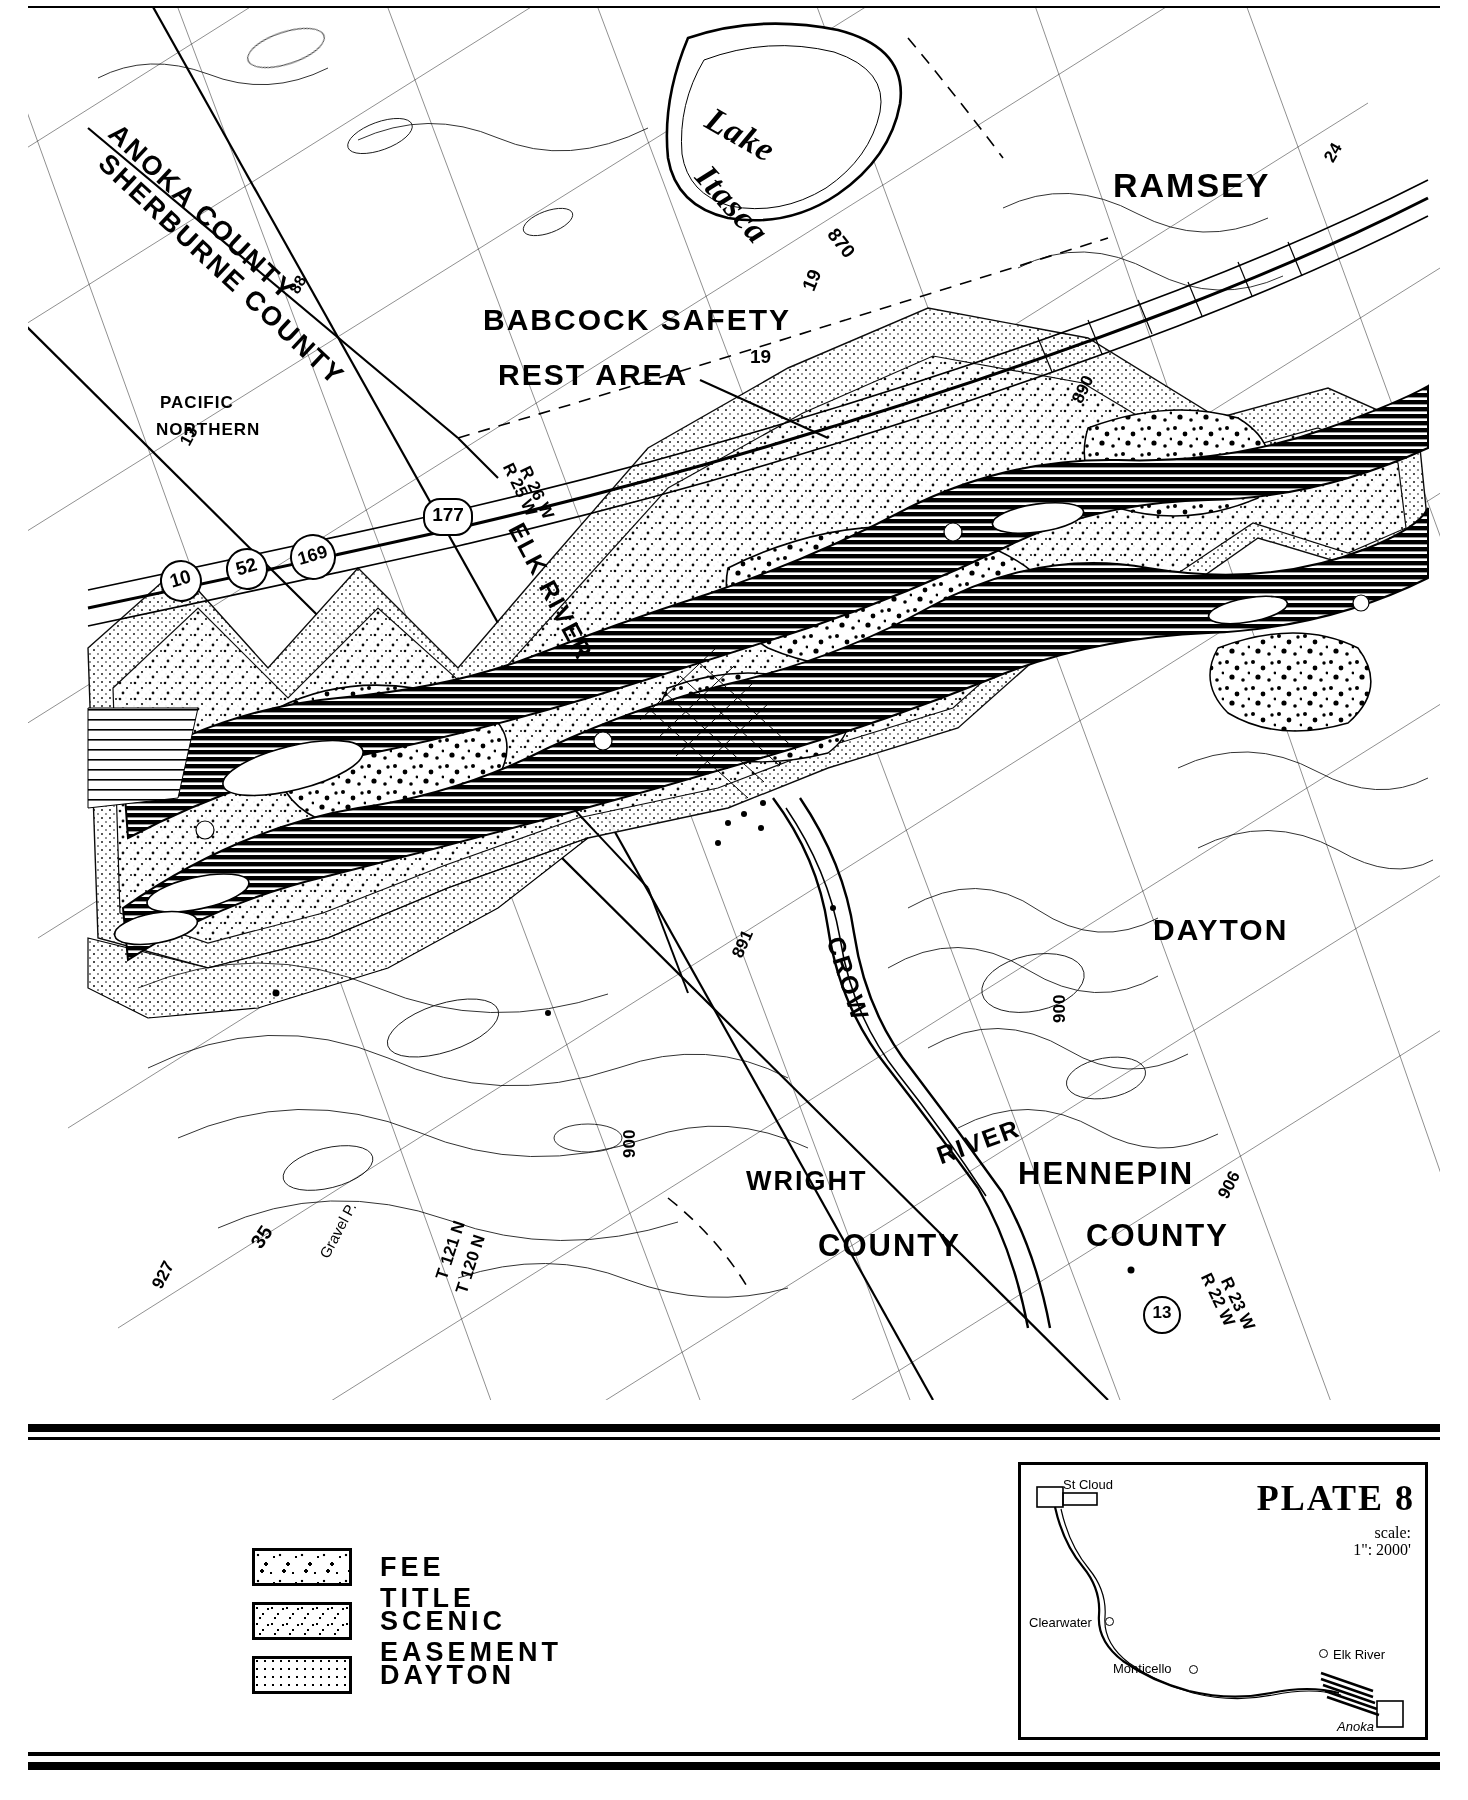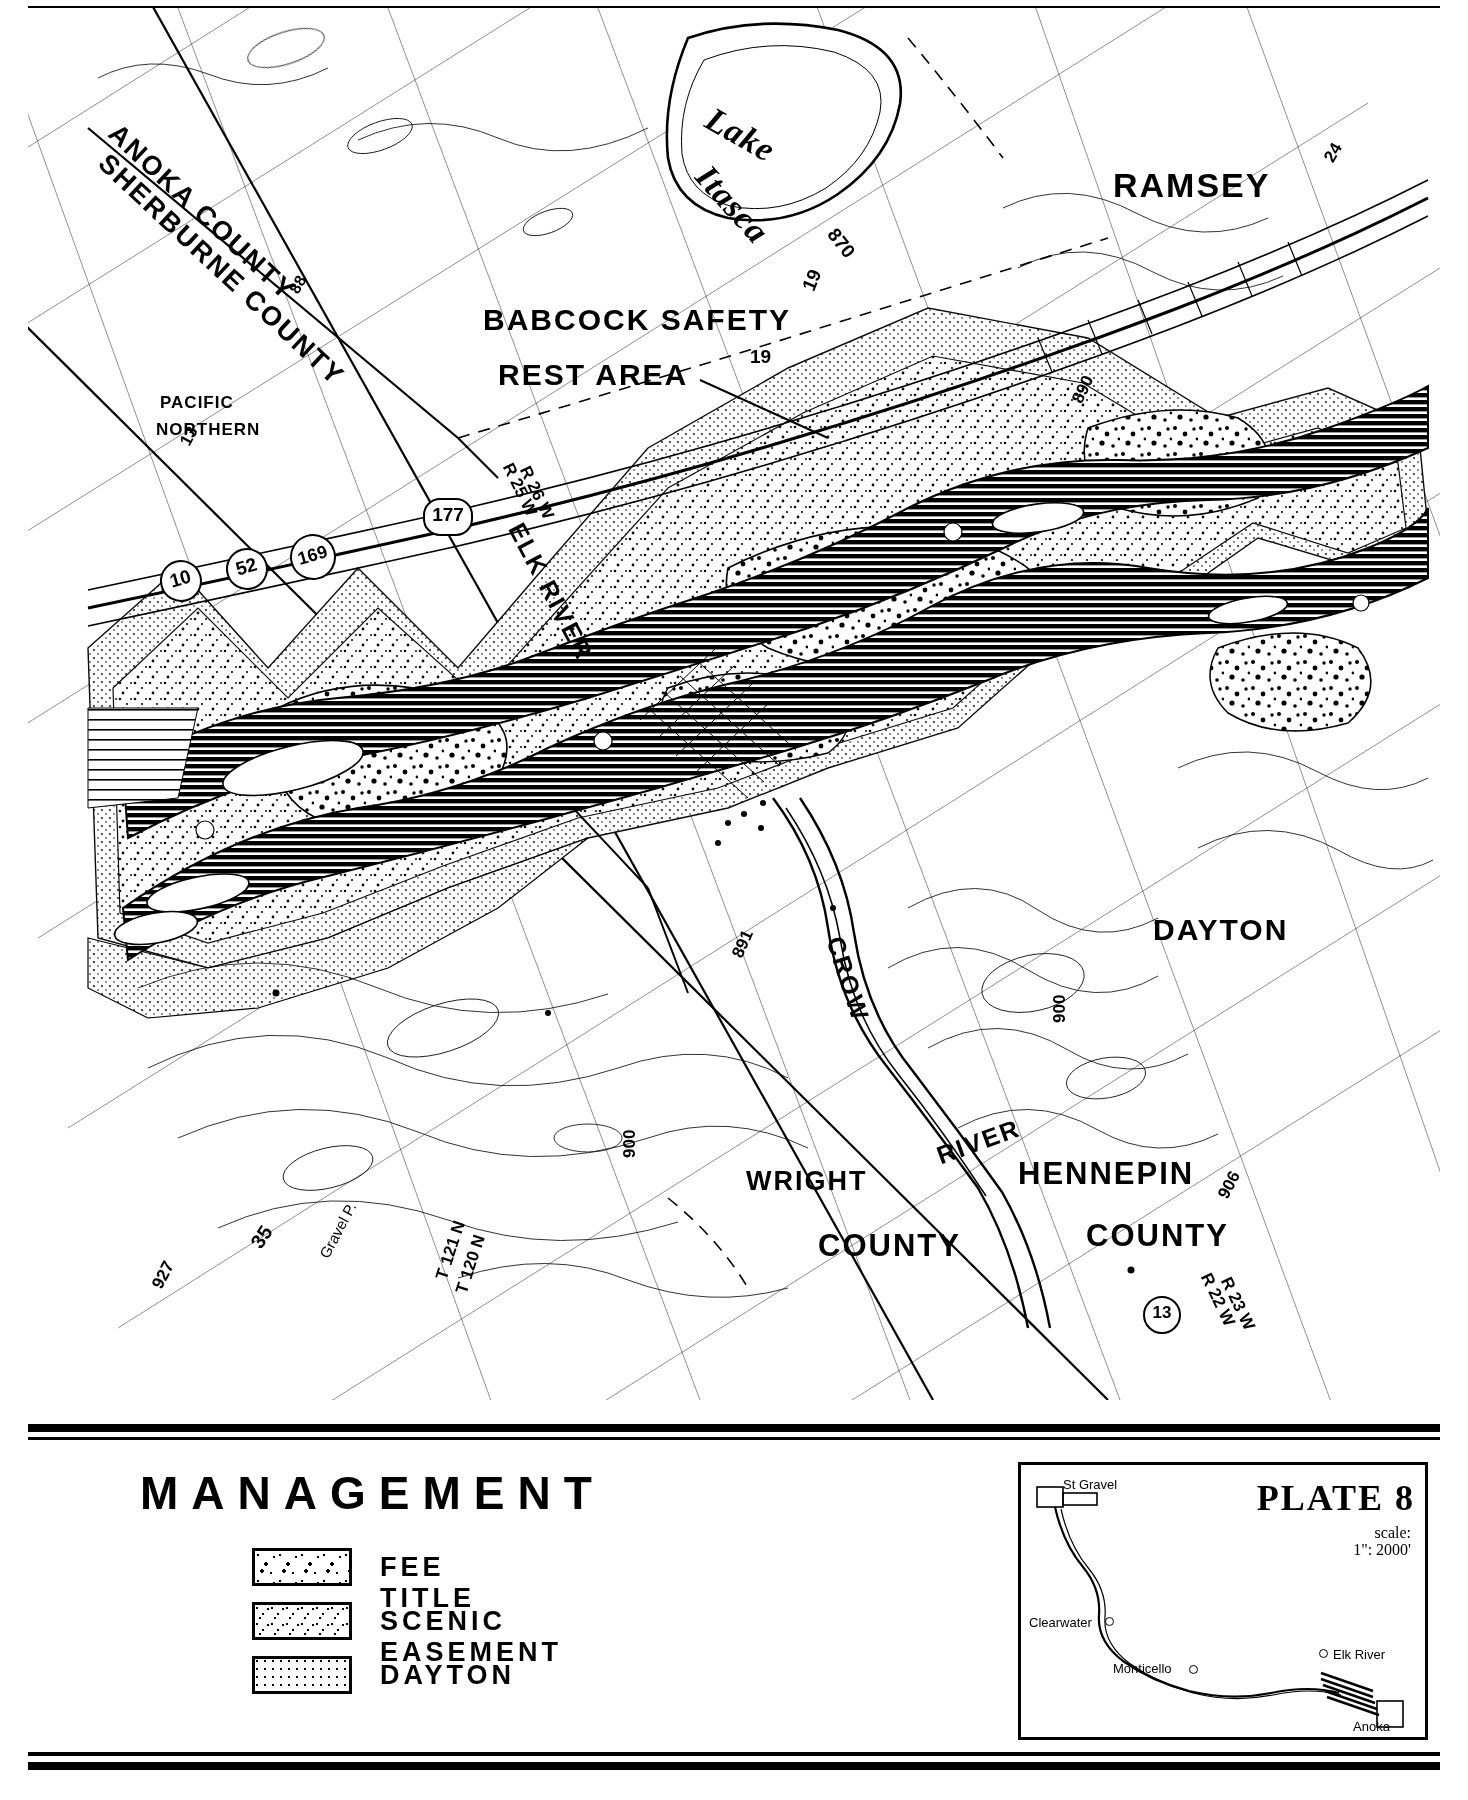--- a/index.html
+++ b/index.html
@@ -490,21 +490,20 @@
       <span class="maplabel tiny" style="left:1292px; top:148px; font-size:17px; font-weight:bold; transform:rotate(-60deg); transform-origin:left top;">24</span>
       <span class="maplabel tiny" style="left:218px; top:1232px; font-size:20px; font-weight:bold; transform:rotate(-56deg); transform-origin:left top;">35</span>
       <span class="maplabel tiny" style="left:258px; top:280px; font-size:16px; font-weight:bold; transform:rotate(-60deg); transform-origin:left top;">88</span>
       <span class="maplabel tiny" style="left:722px; top:338px; font-size:19px; font-weight:bold;">19</span>
     </div>
   </div>
 
   <div id="legend-panel">
     <div id="legend-inner">
 
-      <div id="legend-title">MANAGEMENT</div>
 
       <div class="legend-row" id="legend-row-0">
         <div class="swatch sw-fee"></div>
         <div class="legend-label">FEE TITLE</div>
       </div>
 
       <div class="legend-row" id="legend-row-1">
         <div class="swatch sw-scenic"></div>
         <div class="legend-label">SCENIC  EASEMENT</div>
       </div>
@@ -535,26 +534,26 @@
 
           <rect x="356" y="236" width="26" height="26" fill="none" stroke="#000" stroke-width="1.6"></rect>
         </svg>
 
         <div id="plate-title">PLATE 8</div>
         <div id="scale-label">
           <div>scale:</div>
           <div>1": 2000'</div>
         </div>
 
-        <div class="loc-city" style="left:42px; top:12px;">St Gravel</div>
+        <div class="loc-city" style="left:42px; top:12px;">St Cloud</div>
         <div class="loc-city" style="left:8px; top:150px;">Clearwater</div>
         <div class="loc-dot" style="left:84px; top:152px;"></div>
         <div class="loc-city" style="left:92px; top:196px;">Monticello</div>
         <div class="loc-dot" style="left:168px; top:200px;"></div>
         <div class="loc-city" style="left:312px; top:182px;">Elk River</div>
         <div class="loc-dot" style="left:298px; top:184px;"></div>
-        <div class="loc-city" style="left:332px; top:254px;">Anoka</div>
+        <div class="loc-city" style="left:316px; top:254px;font-style:italic;">Anoka</div>
       </div>
 
     </div>
   </div>
 
 </div>
 
 </body></html>

